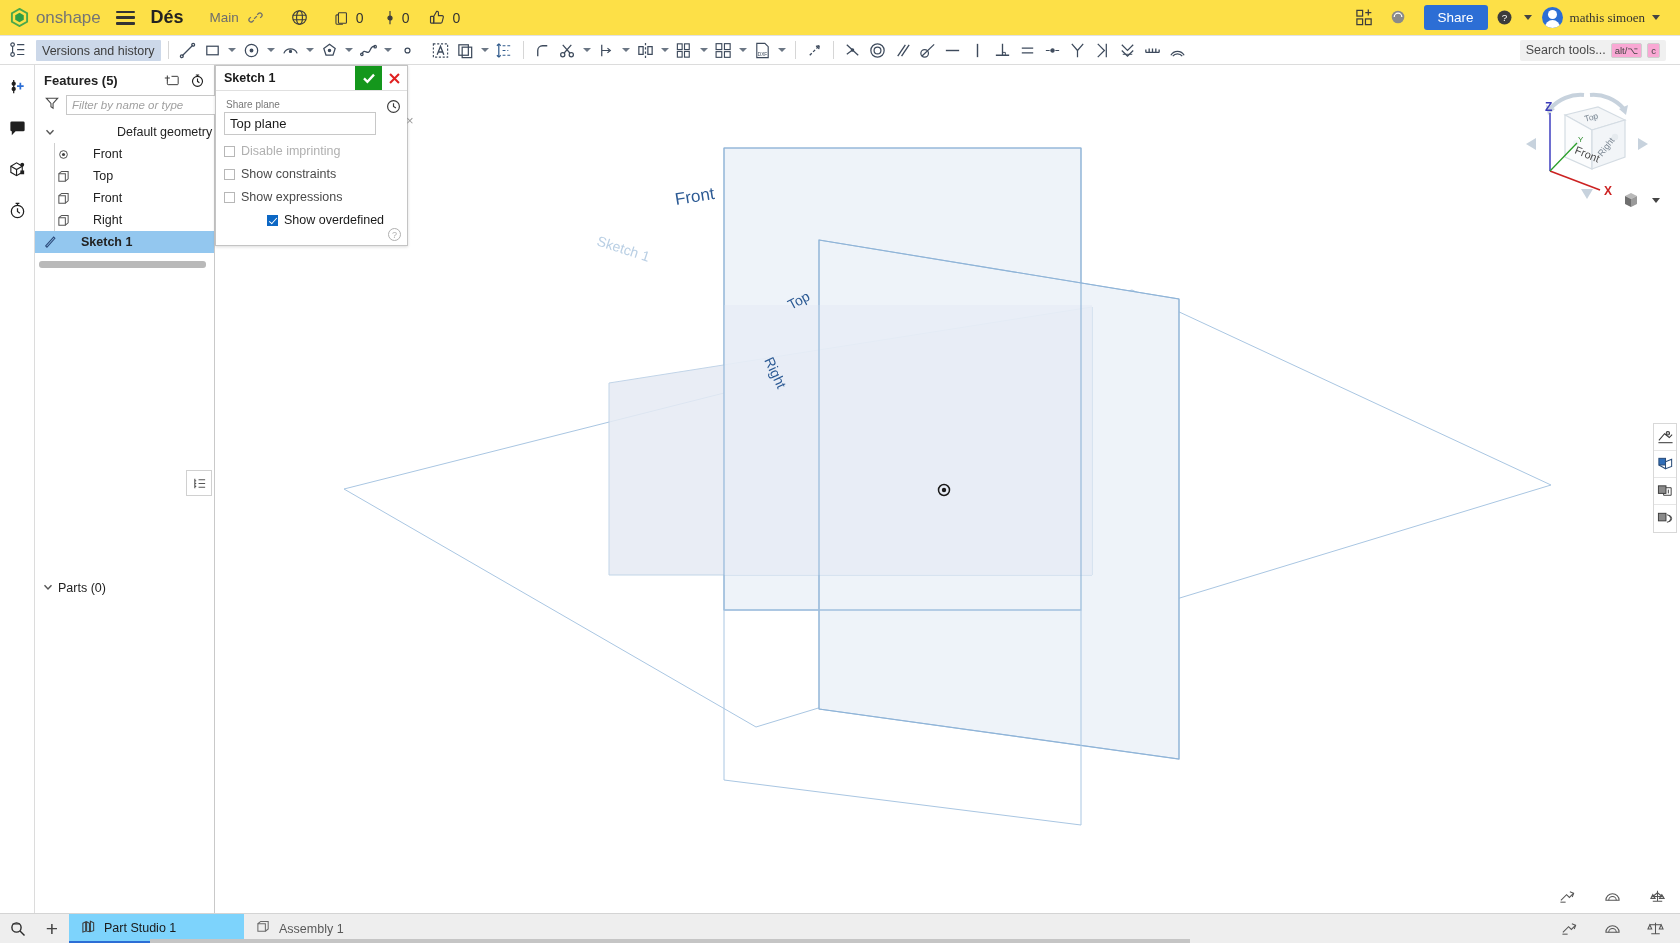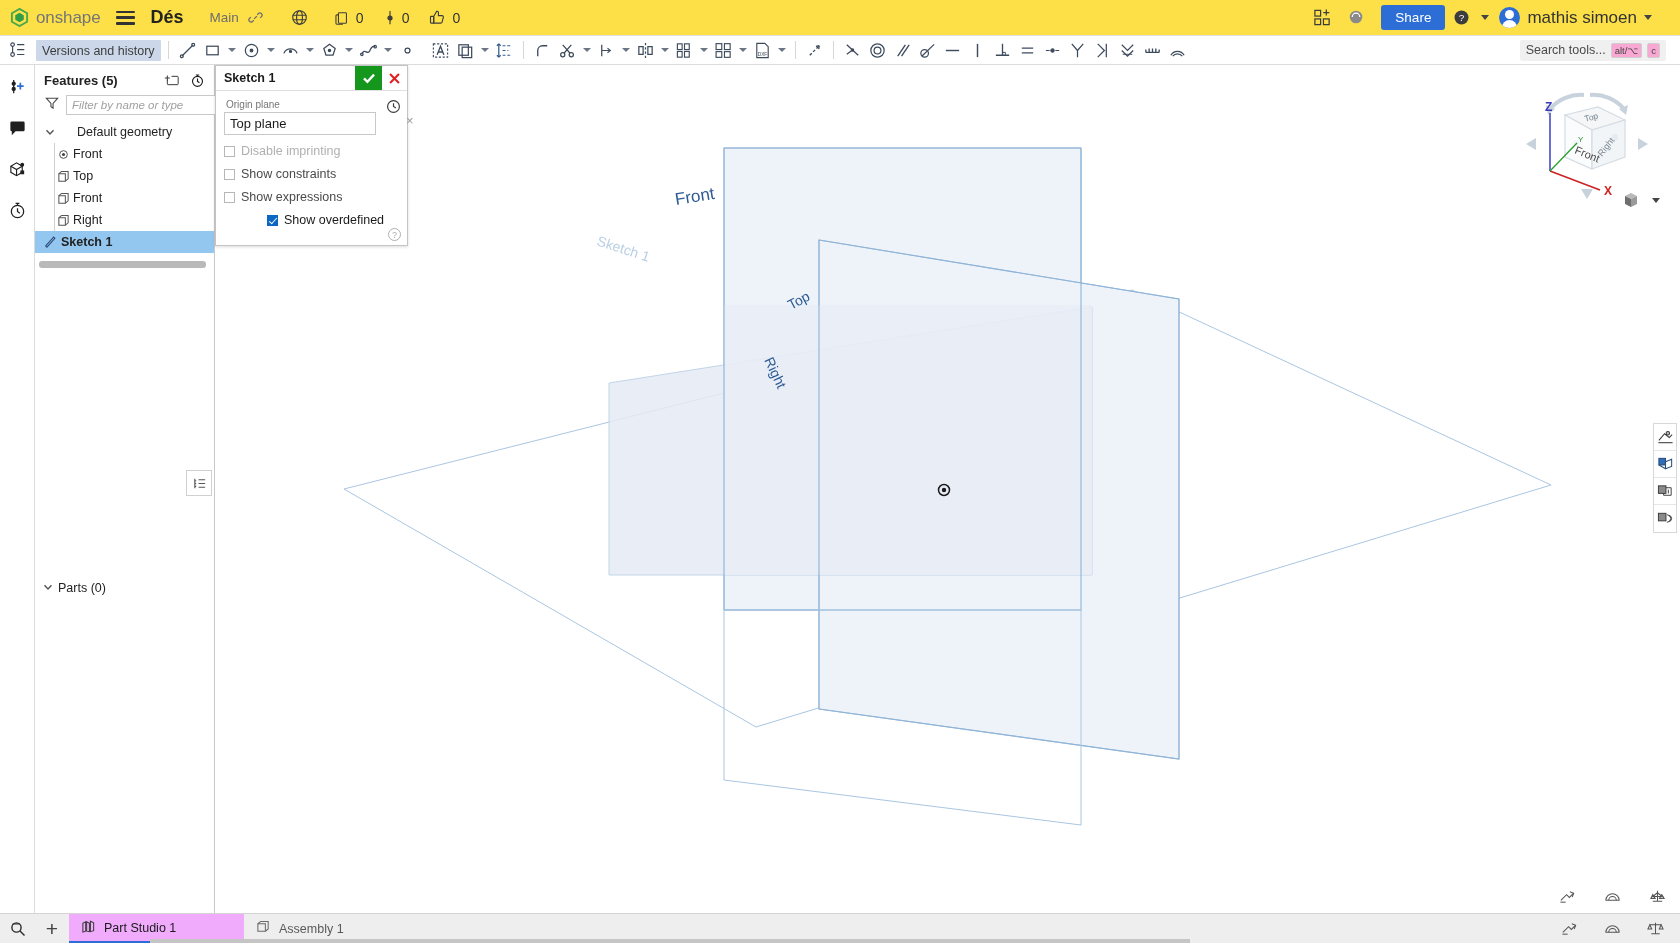--- a/index.html
+++ b/index.html
@@ -23,32 +23,32 @@
   .logo-text { font-size: 17px; color: #757575; letter-spacing:-0.1px; }
   .hamburger { margin-left: 15px; width: 19px; height: 14px; display:flex; flex-direction:column; justify-content:space-between; cursor:pointer; }
   .hamburger i { display:block; height: 2.5px; background:#333; border-radius:1px; }
   .doc-title { margin-left: 16px; font-size: 18px; font-weight: bold; color: #222; }
   .branch { margin-left: 26px; font-size: 13.5px; color: #6d6d6d; }
   .link-icon { margin-left: 9px; color:#6d6d6d; display:flex; align-items:center;}
   .globe-icon { margin-left: 28px; display:flex; align-items:center; color:#3c3c3c;}
   .count-group { display:flex; align-items:center; margin-left: 26px; gap:6px; color:#3c3c3c; }
   .count-group + .count-group { margin-left: 20px; }
   .count-num { font-size: 14px; color:#333; }
-  .hdr-right { margin-left:auto; display:flex; align-items:center; gap:0px; padding-right: 28px; justify-content: flex-end; }
+  .hdr-right { margin-left:auto; display:flex; align-items:center; gap:0px; padding-right: 20px; justify-content: flex-end; }
   .hdr-ic { display:flex; align-items:center; justify-content:center; width:34px; height:28px; color:#3c3c3c; cursor:pointer;}
   .share-btn {
     background:#2c6ed5; color:#fff; font-size:13.5px; border:none;
     padding: 5px 14px; border-radius: 3px; cursor:pointer; margin: 0 8px;
     font-family: "Liberation Sans", sans-serif;
   }
   .help-wrap { display:flex; align-items:center; gap:4px; cursor:pointer;}
   .avatar { width:21px; height:21px; border-radius:50%; background:#2c6ed5; position:relative; overflow:hidden; margin-left:10px;}
   .avatar::after { content:''; position:absolute; width:9px; height:9px; border-radius:50%; background:#fff; left:6px; top:3px;}
   .avatar::before { content:''; position:absolute; width:15px; height:9px; border-radius:8px 8px 0 0; background:#fff; left:3px; top:13px;}
-  .user-name { font-size:17px; color:#333; margin-left:7px; }
+  .user-name { font-size:13px; color:#333; margin-left:7px;font-family:Liberation Serif, serif; }
   .caret { width:0;height:0;border-left:4px solid transparent;border-right:4px solid transparent;border-top:5px solid #444; margin-left:7px;}
 
   
   .toolbar {
     position:absolute; top:36px; left:0; width:1680px; height:29px;
     background:#fff; border-bottom:1px solid #dcdcdc;
     display:flex; align-items:center;
   }
   .tb-item { display:flex; align-items:center; justify-content:center; height:26px; min-width:24px; padding:0 3px; cursor:pointer; color:#3d4a5c;}
   .tb-dd { width:14px; display:flex; align-items:center; justify-content:center; cursor:pointer;}
@@ -86,21 +86,21 @@
   .tree-title { font-size:13px; font-weight:bold; color:#222; }
   .tree-head-ics { margin-left:auto; display:flex; gap:11px; align-items:center;}
   .tree-head-ics span { cursor:pointer; color:#3a3a3a; display:flex;}
   .filter-row { display:flex; align-items:center; gap:7px; padding: 3px 8px 6px 10px;}
   .filter-input {
     flex:1; height:20px; border:1px solid #c8c8c8; background:#fff;
     font-size:11.5px; font-style:italic; color:#9a9a9a; padding:0 5px;
     font-family:"Liberation Sans", sans-serif;
   }
   .filter-input::placeholder { color:#a0a0a0; font-style:italic;}
-  .tree-node { display:flex; align-items:center; height:22px; font-size:12.5px; color:#222; cursor:pointer; padding-left:8px;}
+  .tree-node { display:flex; align-items:center; height:22px; font-size:12.5px; color:#222; cursor:pointer; padding-left:8px;gap:20px;}
   .tree-node .tw { width:14px; display:flex; align-items:center; justify-content:center; color:#555;}
   .tree-node .nic { width:20px; display:flex; align-items:center; justify-content:center; }
   .tree-child { padding-left:18px; position:relative;}
   .tree-child::before {
     content:''; position:absolute; left:19px; top:0; bottom:0; width:1px; background:#cfcfcf;
   }
   .tree-node.selected { background:#93c7ef; font-weight:bold; }
   .tree-scrollbar { height:7px; background:#b9b9b9; border-radius:3px; margin:8px 8px 0 4px; }
   .parts-row { position:absolute; left:0; right:0; top:512px; display:flex; align-items:center; height:22px; font-size:12.5px; color:#222; padding-left:8px; cursor:pointer;}
   .tree-collapse-btn {
@@ -169,21 +169,21 @@
     position:absolute; left:0; bottom:0; width:1680px; height:30px;
     background:#eeeeee; border-top:1px solid #d4d4d4;
     display:flex; align-items:stretch;
   }
   .bb-search { width:35px; display:flex; align-items:center; justify-content:center; cursor:pointer; color:#2b2b2b;}
   .bb-plus { width:34px; display:flex; align-items:center; justify-content:center; font-size:21px; color:#444; cursor:pointer;}
   .tab {
     display:flex; align-items:center; gap:8px; padding:0 16px 0 12px; font-size:12.5px;
     color:#5a5a5a; cursor:pointer; min-width:175px;
   }
-  .tab.active { background:#f0abfc; color:#1a1a1a; border-bottom:2px solid #2c6ed5;}
+  .tab.active { background:#7dd3fc; color:#1a1a1a; border-bottom:2px solid #2c6ed5;}
   .bb-right { margin-left:auto; display:flex; align-items:center; gap:26px; padding-right:16px;}
   .bb-right span { cursor:pointer; color:#555; display:flex;}
   .bb-scroll {
     position:absolute; left:150px; bottom:0; width:1040px; height:4px; background:#c5c5c5;
   }
 </style>
 </head>
 <body>
 
 <div id="app">
@@ -702,21 +702,21 @@
           </svg>
       </span>
     </div>
     <div class="sd-body">
       <div class="sd-clock">
         <svg width="15" height="15" viewBox="0 0 16 16" fill="none" stroke="#3a3a3a" stroke-width="1.25">
           <circle cx="8" cy="8" r="6.3"></circle>
             <path d="M8 4.4 V8 L10.6 9.7"></path>
         </svg>
       </div>
-      <div class="sd-field-label">Origin plane</div>
+      <div class="sd-field-label">Share plane</div>
       <div class="sd-field" style="width:152px;">
         <input value="Top plane" style="">
         <span class="clr">×</span>
       </div>
 
       <div class="sd-cb disabled">
         <span class="cbx"></span>
         <span>Disable imprinting</span>
       </div>
       <div class="sd-cb enabled">

